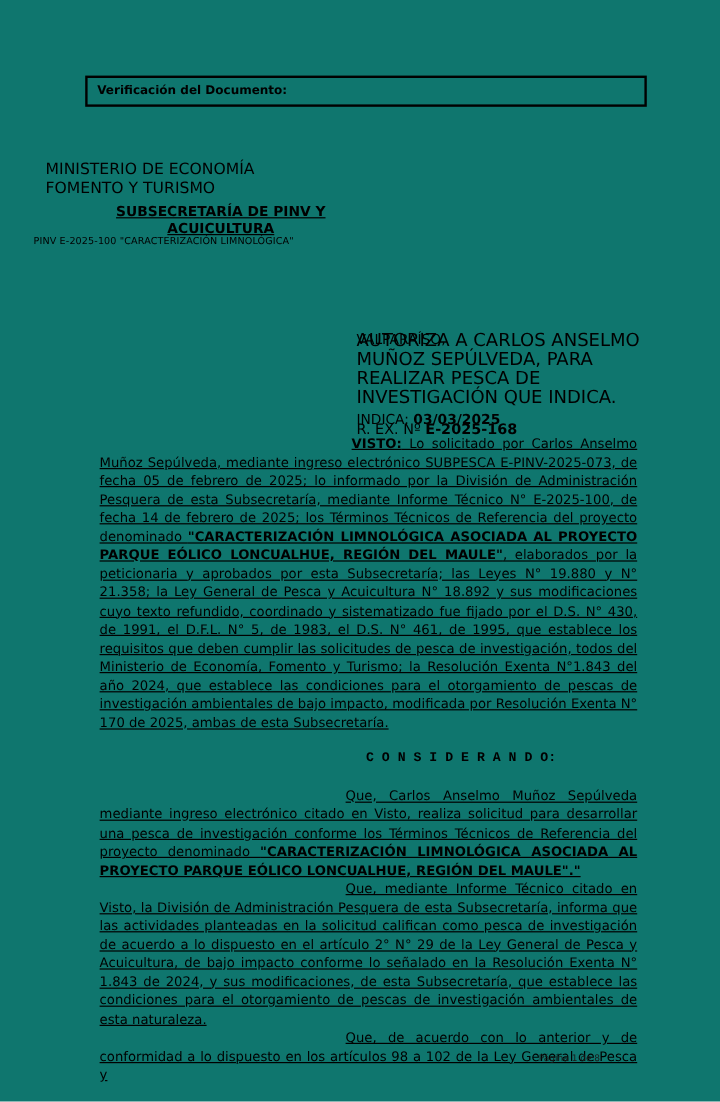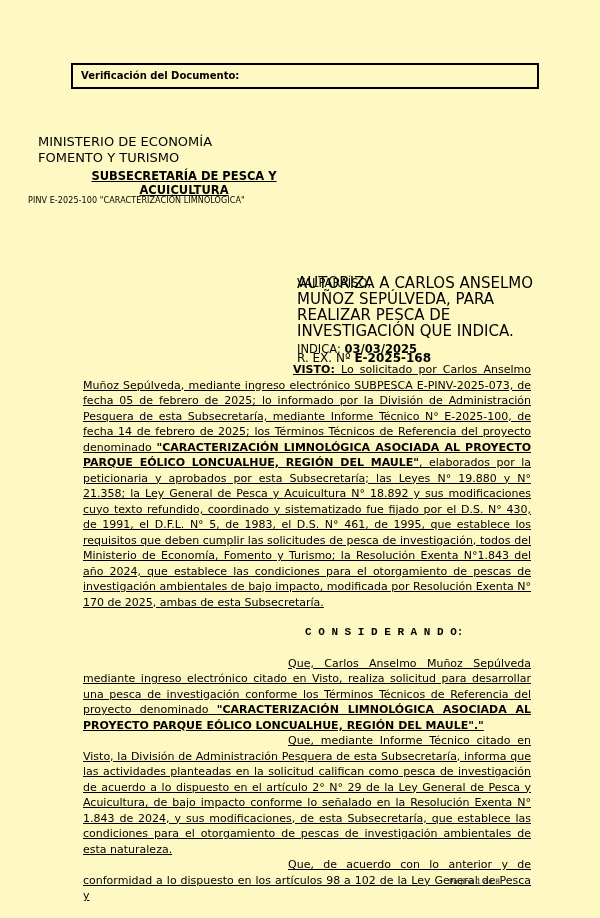--- a/index.html
+++ b/index.html
@@ -1,20 +1,20 @@
 <!DOCTYPE html>
 <html><head>
 <meta charset="utf-8">
 <style>
   html,body{margin:0;padding:0;background:#e8e8e8;}
   .page{
     position:relative;
     width:600px;height:918px;
     margin:0 auto;
-    background:#fef9c3;
+    background:#0f766e;
     color:#000000;
     font-family:"DejaVu Sans",sans-serif;
     overflow:hidden;
   }
   .verify-box{
     position:absolute;left:71px;top:63px;width:468px;
     border:2px solid #000;
     padding:4px 6px 5px 8px;
     font-weight:bold;
     box-sizing:border-box;
@@ -73,21 +73,21 @@
   <div class="verify-box">
     <div class="verify-title">Verificación del Documento:</div>
   </div>
 
   <div class="ministry">
     <div>MINISTERIO DE ECONOMÍA</div>
     <div>FOMENTO Y TURISMO</div>
   </div>
 
   <div class="subsecretaria">
-    <div>SUBSECRETARÍA DE PESCA Y</div>
+    <div>SUBSECRETARÍA DE PINV Y</div>
     <div>ACUICULTURA</div>
   </div>
 
   <div class="project-ref">PINV E-2025-100 "CARACTERIZACIÓN LIMNOLÓGICA"</div>
 
   <div class="subject-block">AUTORIZA A CARLOS ANSELMO MUÑOZ SEPÚLVEDA, PARA REALIZAR PESCA DE INVESTIGACIÓN QUE INDICA.</div>
 
   <div class="city-line">VALPARAÍSO,</div>
 
   <div class="res-line"><span>R. EX. Nº </span><b>E-2025-168</b></div>

